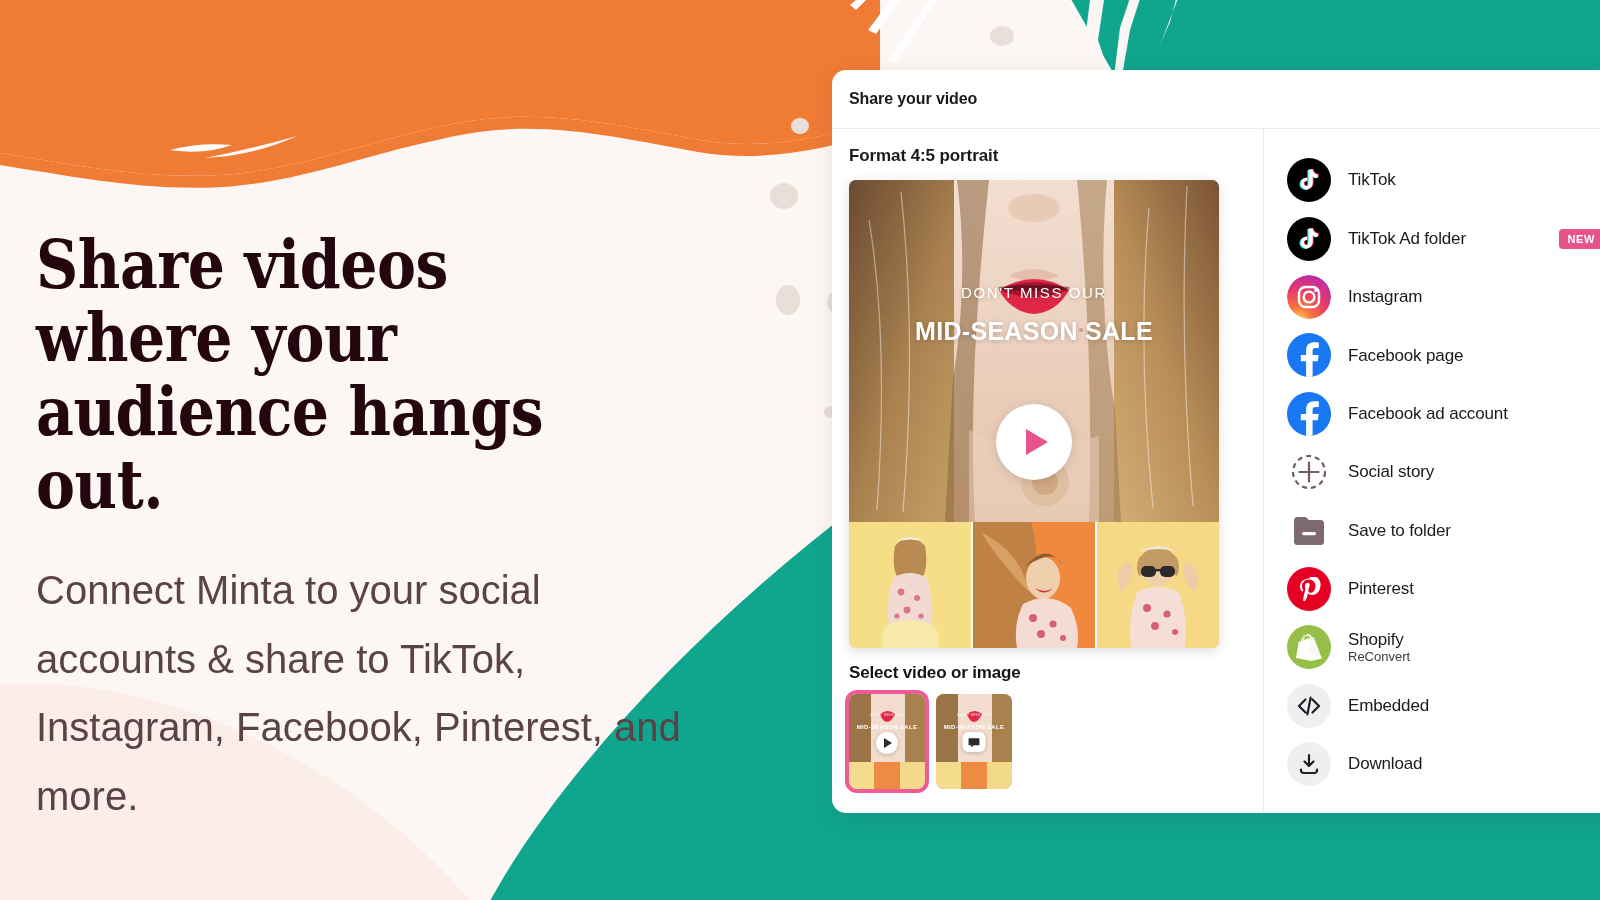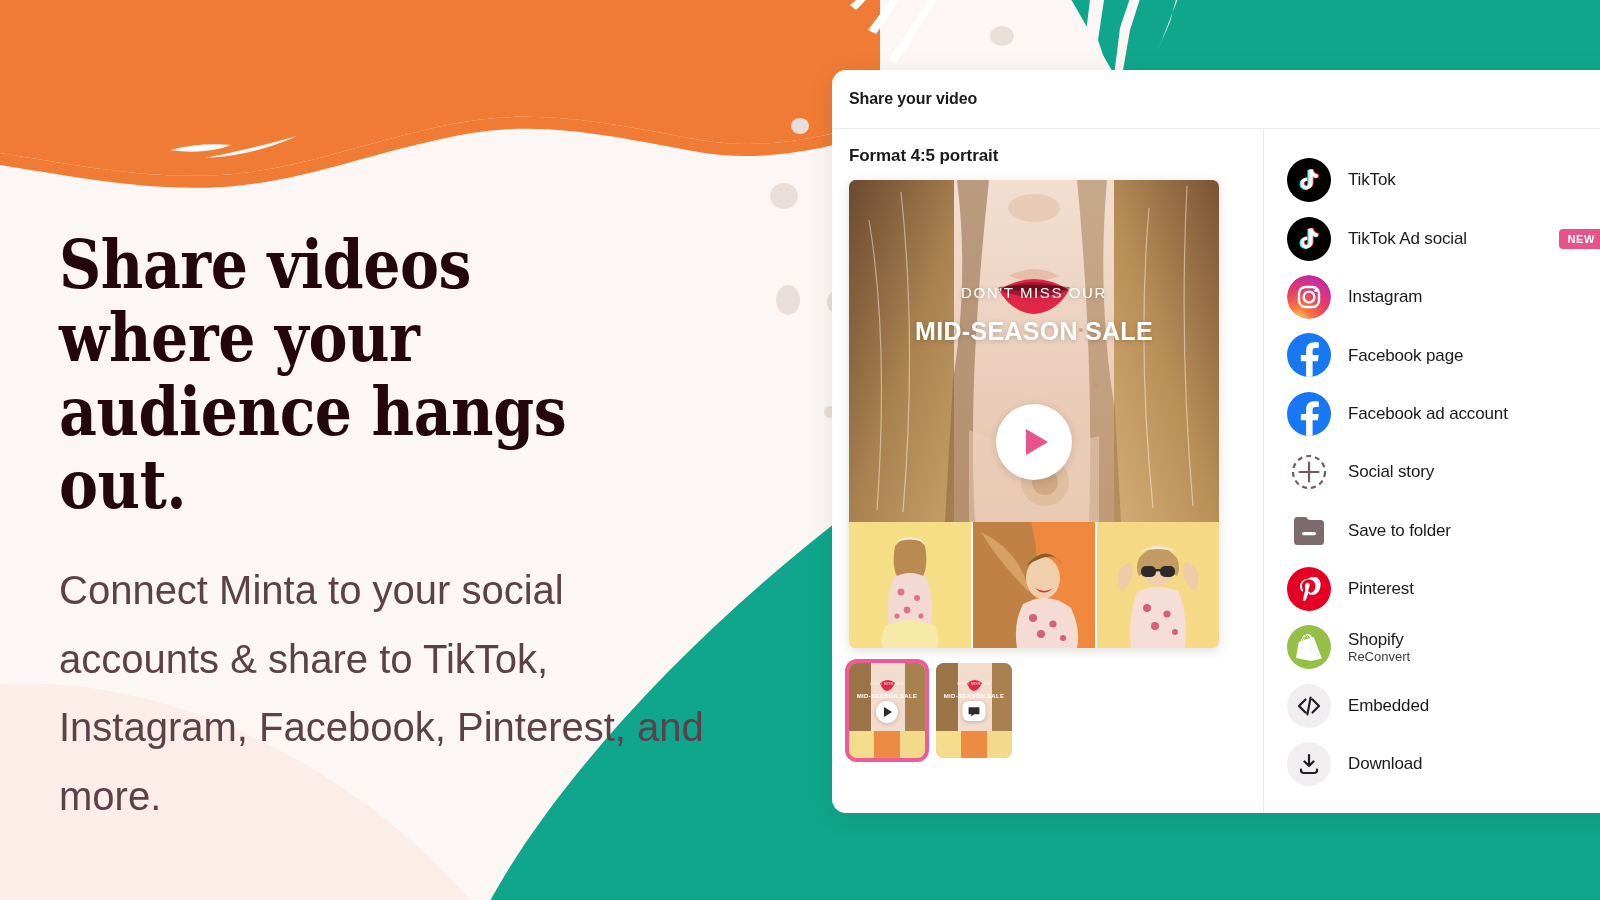--- a/index.html
+++ b/index.html
@@ -9,21 +9,21 @@
     background:#FCF7F5;
     font-family:"Liberation Sans", sans-serif;
     -webkit-font-smoothing:antialiased;
   }
 
   
   .bg { position:absolute; inset:0; overflow:hidden; }
   .bg svg { position:absolute; top:0; left:0; }
 
   
-  .hero { position:absolute; left:59px; top:228px; width:700px; }
+  .hero { position:absolute; left:36px; top:228px; width:700px; }
   .hero h1 {
     font-family:"DejaVu Serif", "Liberation Serif", serif;
     font-size:68px;
     line-height:1.08;
     letter-spacing:-0.5px;
     color:#24060F;
     font-weight:700;
     margin-bottom:34px;
     transform:scaleX(0.86);
     transform-origin:left top;
@@ -353,20 +353,21 @@
                   <circle cx="70" cy="92" r="3.6"></circle>
                 <circle cx="58" cy="104" r="4"></circle>
                   <circle cx="78" cy="110" r="3"></circle>
               </g>
             </svg>
           </div>
         </div>
       </div>
 
       <div class="select-block">
+        <div class="select-label">Select video or image</div>
         <div class="thumbs">
 
           <div class="thumb selected">
             <div class="t-main">
               <svg viewBox="0 0 76 68" preserveAspectRatio="xMidYMid slice">
                 <rect width="76" height="68" fill="#e8cdb8"></rect>
                 <path d="M0 0 h24 v68 H0 Z" fill="#9a7346"></path>
                 <path d="M54 0 h22 v68 H54 Z" fill="#a9814f"></path>
                 <path d="M22 0 h34 v68 H22 Z" fill="#f1dccd"></path>
                 <path d="M31 20 q8 -6 15 0 q-3 7 -8 8 q-5 -1 -7 -8 Z" fill="#E02746"></path>
@@ -427,21 +428,21 @@
         </div>
         <div class="share-item">
           <div class="ico ico-tiktok">
             <svg width="24" height="26" viewBox="0 0 24 26">
         <path d="M15.6 2.5c.5 3 2.4 4.7 5.2 4.9v3.3c-1.8.1-3.4-.4-5.1-1.5v6.6c0 4.6-4.2 7.8-8.2 6.2-2.6-1-4-3.3-3.8-6 .2-2.6 2.2-4.8 4.8-5.3.6-.1 1.2-.1 1.8 0v3.5c-.4-.1-.8-.2-1.2-.1-1.4.1-2.4 1.2-2.3 2.6.1 1.3 1.3 2.3 2.6 2.2 1.3-.1 2.2-1.1 2.2-2.5V2.5h4Z" fill="#25F4EE" transform="translate(-1.2,0.6)"></path>
         <path d="M15.6 2.5c.5 3 2.4 4.7 5.2 4.9v3.3c-1.8.1-3.4-.4-5.1-1.5v6.6c0 4.6-4.2 7.8-8.2 6.2-2.6-1-4-3.3-3.8-6 .2-2.6 2.2-4.8 4.8-5.3.6-.1 1.2-.1 1.8 0v3.5c-.4-.1-.8-.2-1.2-.1-1.4.1-2.4 1.2-2.3 2.6.1 1.3 1.3 2.3 2.6 2.2 1.3-.1 2.2-1.1 2.2-2.5V2.5h4Z" fill="#FE2C55" transform="translate(1,-0.4)"></path>
         <path d="M15.6 2.5c.5 3 2.4 4.7 5.2 4.9v3.3c-1.8.1-3.4-.4-5.1-1.5v6.6c0 4.6-4.2 7.8-8.2 6.2-2.6-1-4-3.3-3.8-6 .2-2.6 2.2-4.8 4.8-5.3.6-.1 1.2-.1 1.8 0v3.5c-.4-.1-.8-.2-1.2-.1-1.4.1-2.4 1.2-2.3 2.6.1 1.3 1.3 2.3 2.6 2.2 1.3-.1 2.2-1.1 2.2-2.5V2.5h4Z" fill="#fff"></path>
       </svg>
           </div>
           <div class="labels">
-            <div class="lab">TikTok Ad social</div>
+            <div class="lab">TikTok Ad folder</div>
           </div>
           <span class="badge-new">NEW</span>
         </div>
         <div class="share-item">
           <div class="ico">
             <svg width="44" height="44" viewBox="0 0 44 44">
         <defs>
                 <radialGradient id="ig" cx="25%" cy="105%" r="130%">
           <stop offset="0" stop-color="#FDD965"></stop>
                   <stop offset=".25" stop-color="#F9733C"></stop>

